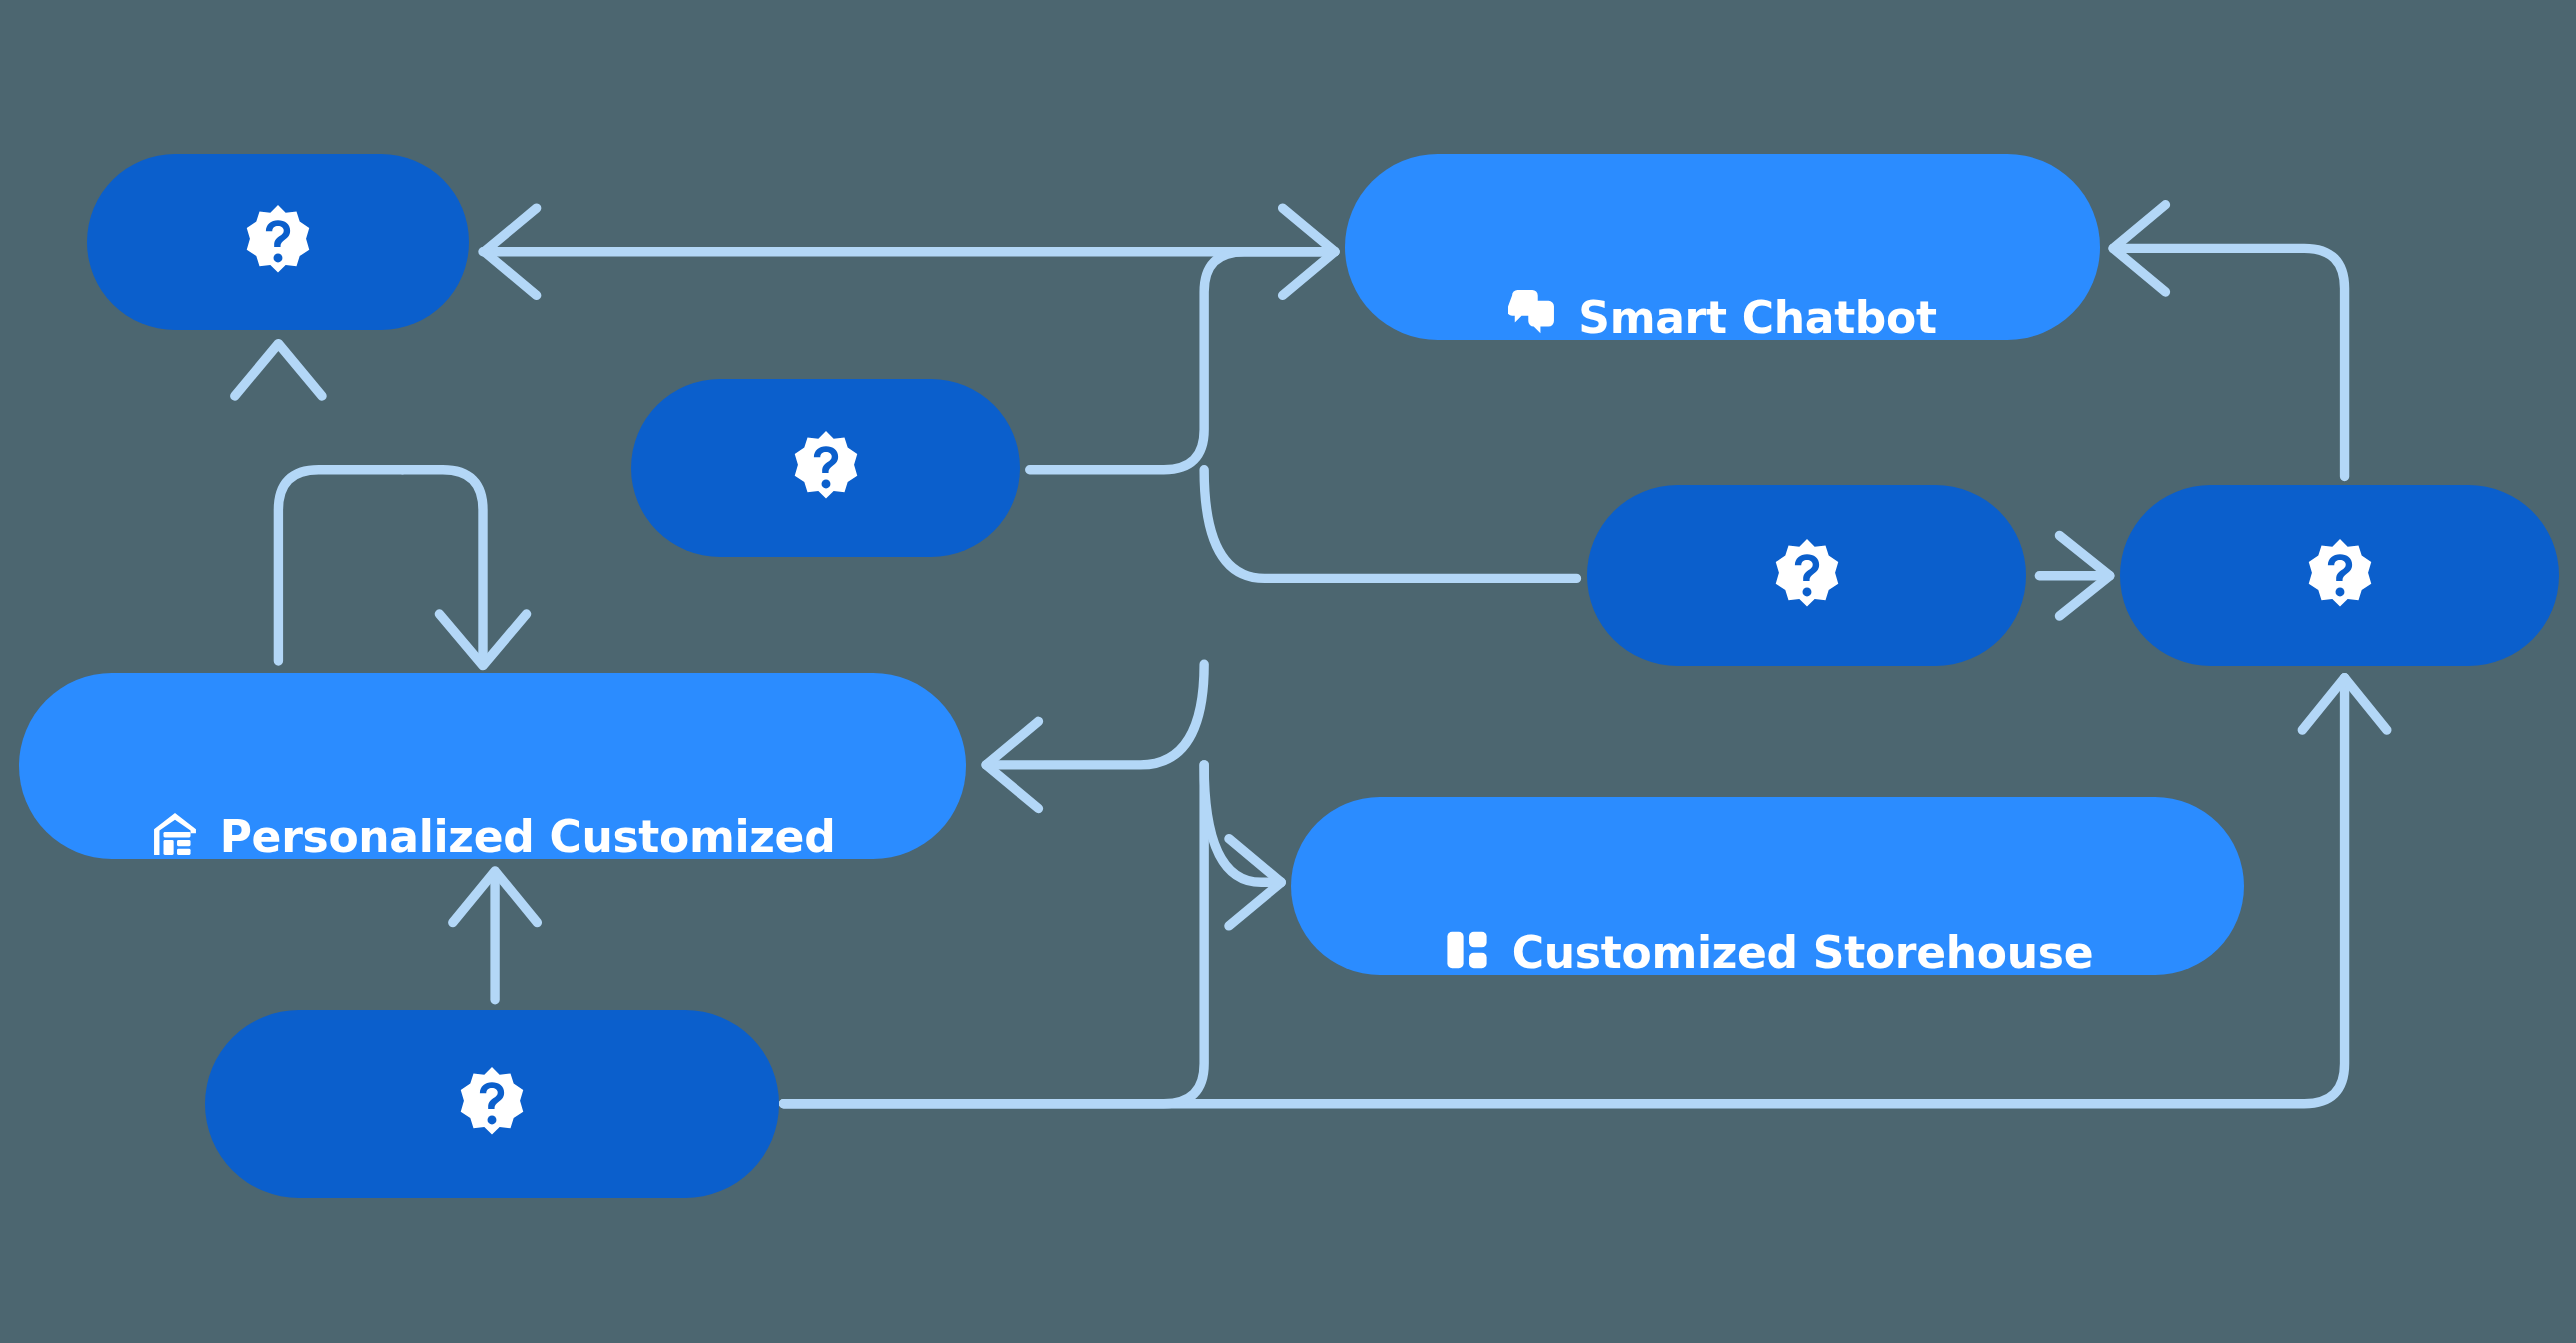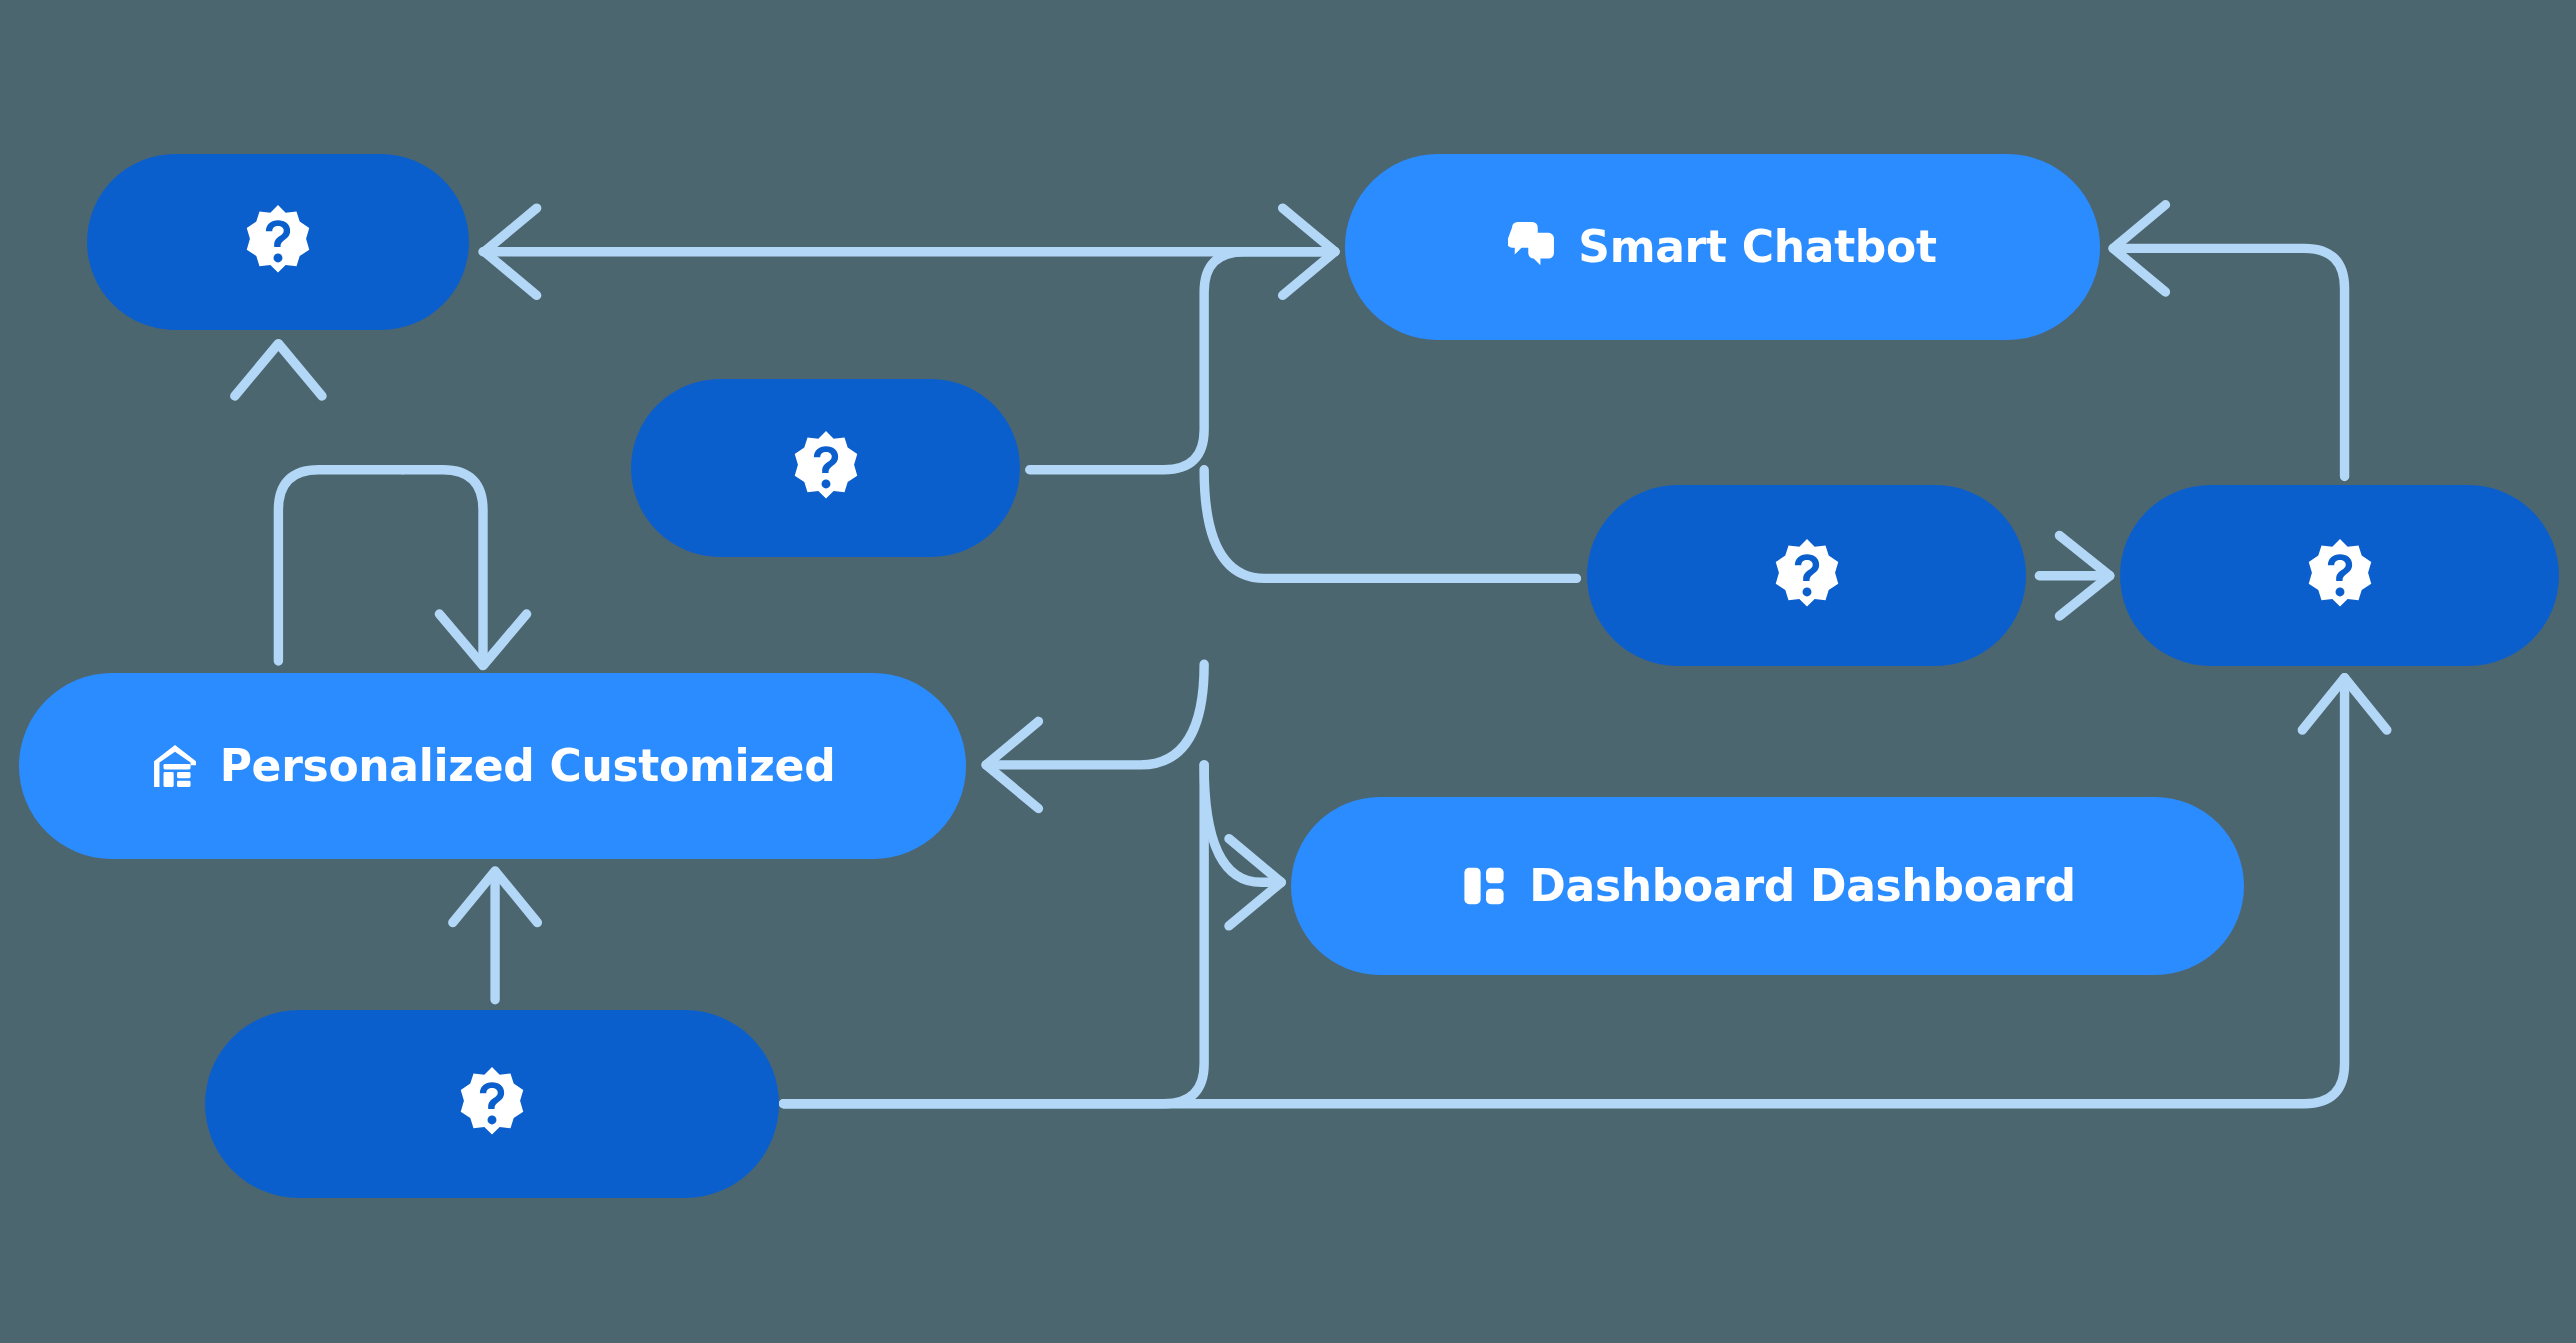--- a/index.html
+++ b/index.html
@@ -31,21 +31,21 @@
     position: absolute;
     display: flex;
     flex-direction: row;
     align-items: center;
     justify-content: center;
     box-sizing: border-box;
     border-radius: 670px;
     color: #ffffff;
   }
   .node.dark  { background: #0b5fcc; }
-  .node.light { background: #2b8cff; }
+  .node.light { background: #2b8cff; align-items: flex-end; }
   .node-label {
     font-family: "DejaVu Sans", sans-serif;
     font-weight: 700;
     font-size: 44px;
     letter-spacing: -0.3px;
     white-space: nowrap;
     color: #ffffff;
     line-height: 1;
   }
   .node-icon {
@@ -193,21 +193,21 @@
   </div>
 
   <div class="node light" style="left:1291px; top:797px; width:953px; height:178px;">
     <span class="node-icon lead">
       <svg viewBox="0 0 74 74" width="50" height="50" aria-hidden="true">
         <rect fill="#ffffff" x="8" y="10" width="24" height="54" rx="7"></rect>
         <rect fill="#ffffff" x="40" y="10" width="26" height="23" rx="7"></rect>
         <rect fill="#ffffff" x="40" y="41" width="26" height="23" rx="7"></rect>
       </svg>
     </span>
-    <span class="node-label">Dashboard Dashboard</span>
+    <span class="node-label">Customized Storehouse</span>
   </div>
 
   <div class="node dark" style="left:205px; top:1010px; width:574px; height:188px;">
     <span class="node-icon badge">
       <svg viewBox="0 0 100 116" width="64" height="74" aria-hidden="true">
         <path fill="#ffffff" d="M50 0 L62 12 L79 10 L84 26 L99 36 L94 53 L99 70 L84 80 L79 96 L62 94 L50 106 L38 94 L21 96 L16 80 L1 70 L6 53 L1 36 L16 26 L21 10 L38 12 Z"></path>
         <path fill="#0b5fcc" d="M50 24 c-11 0-19 7-19 17 h10 c0-5 4-8 9-8 c5 0 9 3 9 7 c0 4-2 6-7 9 c-6 4-8 8-8 14 v3 h10 v-2 c0-4 2-6 7-10 c6-4 8-8 8-14 c0-10-8-16-19-16 z"></path>
         <circle fill="#0b5fcc" cx="50" cy="83" r="7"></circle>
       </svg>
     </span>

